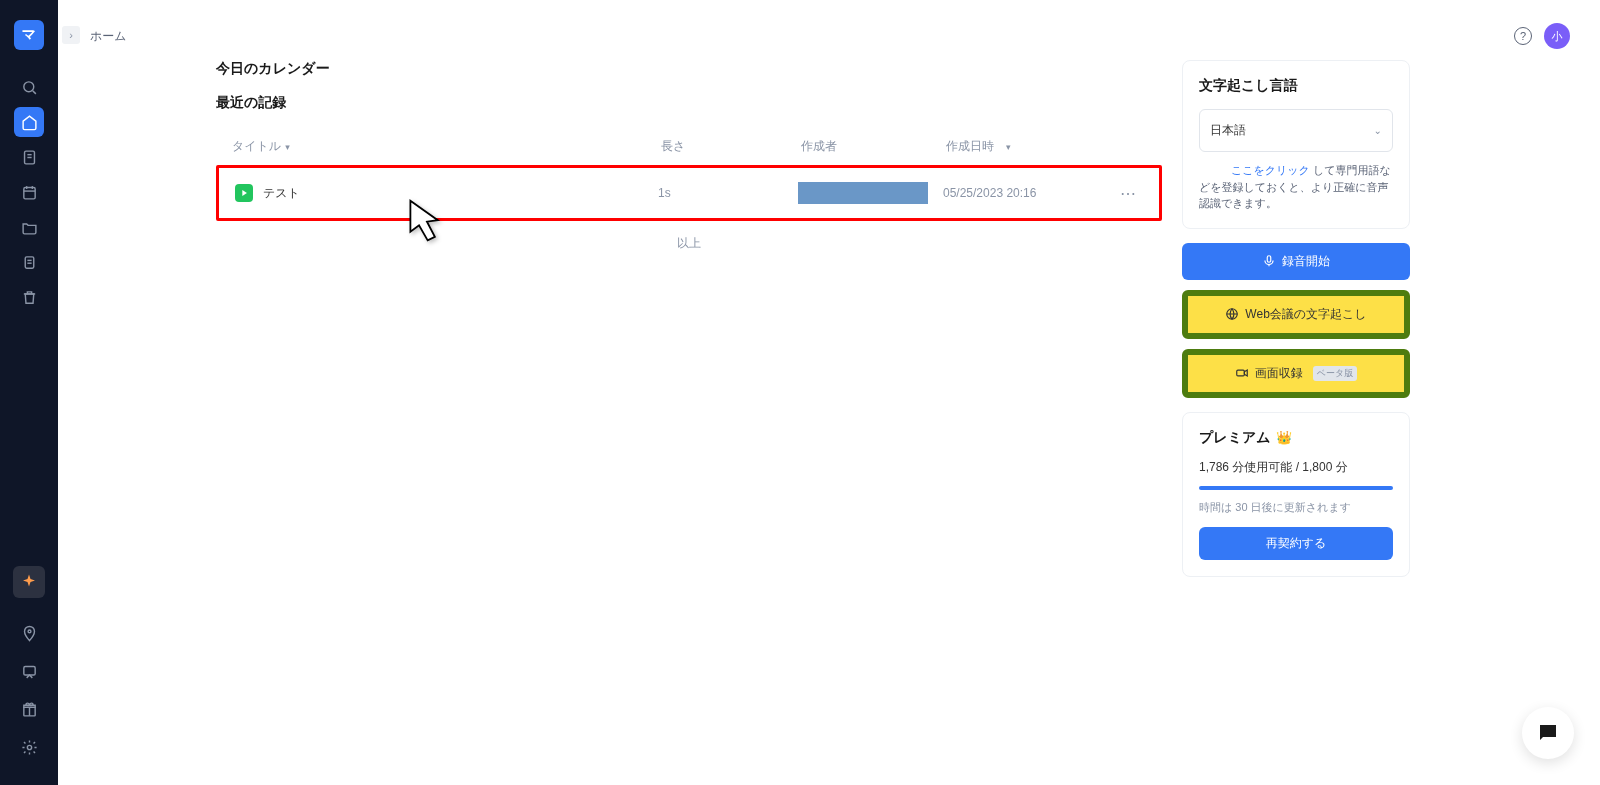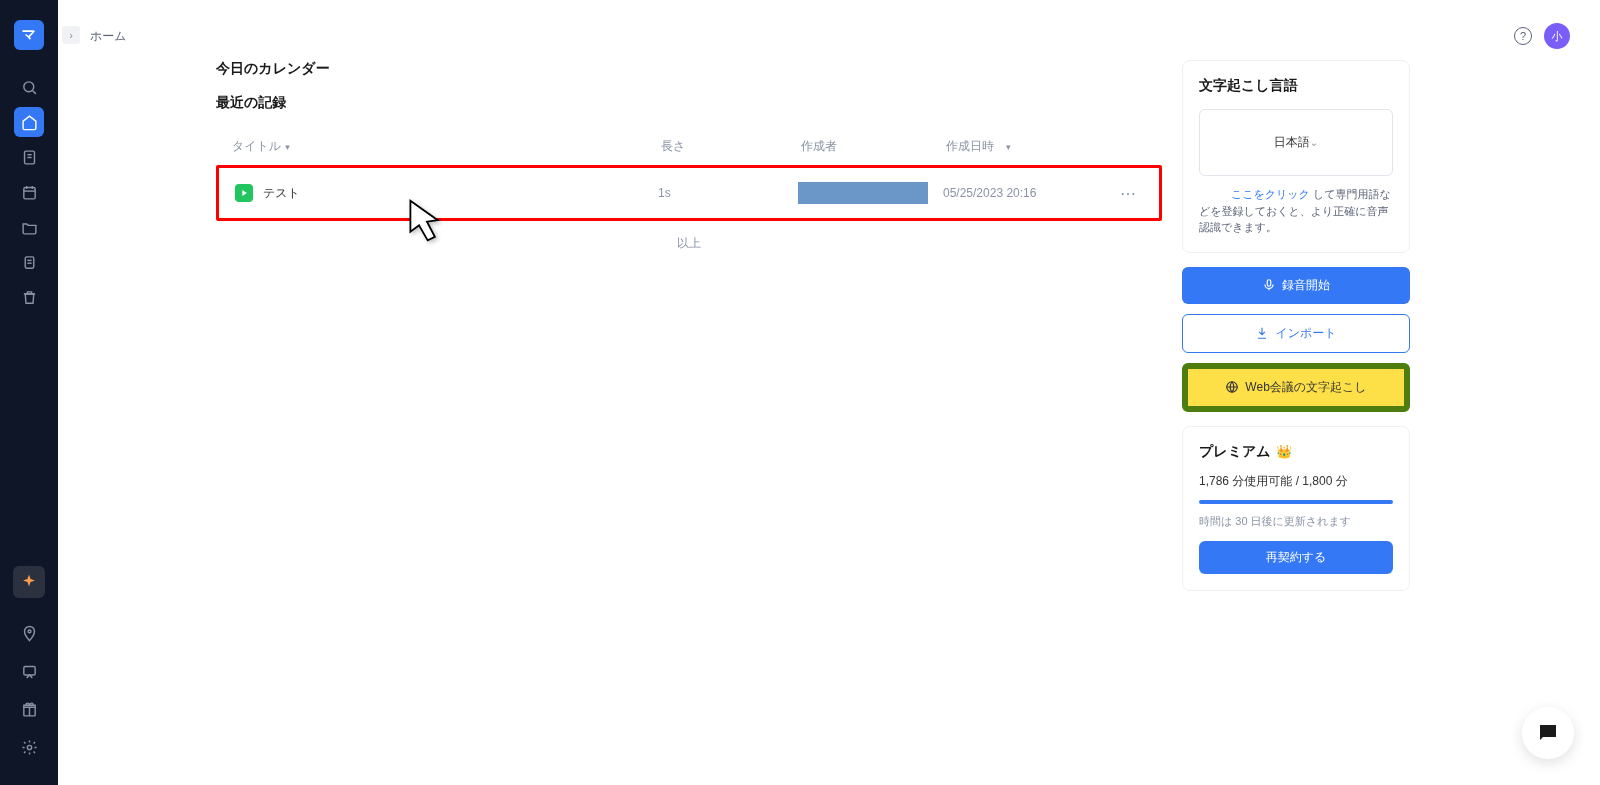--- a/index.html
+++ b/index.html
@@ -316,25 +316,25 @@
     .panel-title {
       font-size: 14px;
       font-weight: 600;
       color: #1a1a1a;
       margin-bottom: 14px;
     }
     .lang-select {
       width: 100%;
       border: 1px solid #e1e5eb;
       border-radius: 6px;
-      padding: 24px 10px;
+      padding: 12px 10px;
       font-size: 12px;
       color: #333;
       display: flex;
-      justify-content: center;
+      justify-content: space-between;
       align-items: center;
       cursor: pointer;
       margin-bottom: 10px;
     }
     .lang-hint {
       font-size: 11px;
       color: #5a6376;
       line-height: 1.5;
     }
     .lang-hint .link {
@@ -609,33 +609,35 @@
       </div>
     </div>
 
     <button class="action-btn primary">
       <svg viewBox="0 0 24 24" fill="none" stroke="currentColor" stroke-width="2">
           <rect x="9" y="3" width="6" height="11" rx="3"></rect>
           <path d="M5 11a7 7 0 0014 0M12 18v3"></path>
         </svg>
       <span>録音開始</span>
     </button>
-    <button class="action-btn outline">
-      <svg viewBox="0 0 24 24" fill="none" stroke="currentColor" stroke-width="2">
-          <path d="M12 3v12M7 10l5 5 5-5M5 21h14"></path>
-        </svg>
-      <span>インポート</span>
-    </button>
     <button class="action-btn white">
       <svg viewBox="0 0 24 24" fill="none" stroke="currentColor" stroke-width="2">
           <circle cx="12" cy="12" r="9"></circle>
           <path d="M3 12h18M12 3a15 15 0 010 18M12 3a15 15 0 000 18"></path>
         </svg>
       <span>Web会議の文字起こし</span>
     </button>
+    <button class="action-btn white" style="margin-bottom:0;">
+      <svg viewBox="0 0 24 24" fill="none" stroke="currentColor" stroke-width="2">
+          <rect x="3" y="7" width="13" height="10" rx="2"></rect>
+          <path d="M16 10l5-3v10l-5-3z"></path>
+        </svg>
+      <span>画面収録</span>
+      <span class="beta-badge">ベータ版</span>
+    </button>
 
     <div class="panel-card" style="margin-top:14px;">
       <div class="premium-title">
         <span>プレミアム</span>
         <span class="crown">👑</span>
       </div>
       <div class="usage-text">1,786 分使用可能 / 1,800 分</div>
       <div class="usage-bar"></div>
       <div class="renew-text">時間は 30 日後に更新されます</div>
       <button class="renew-btn">再契約する</button>

